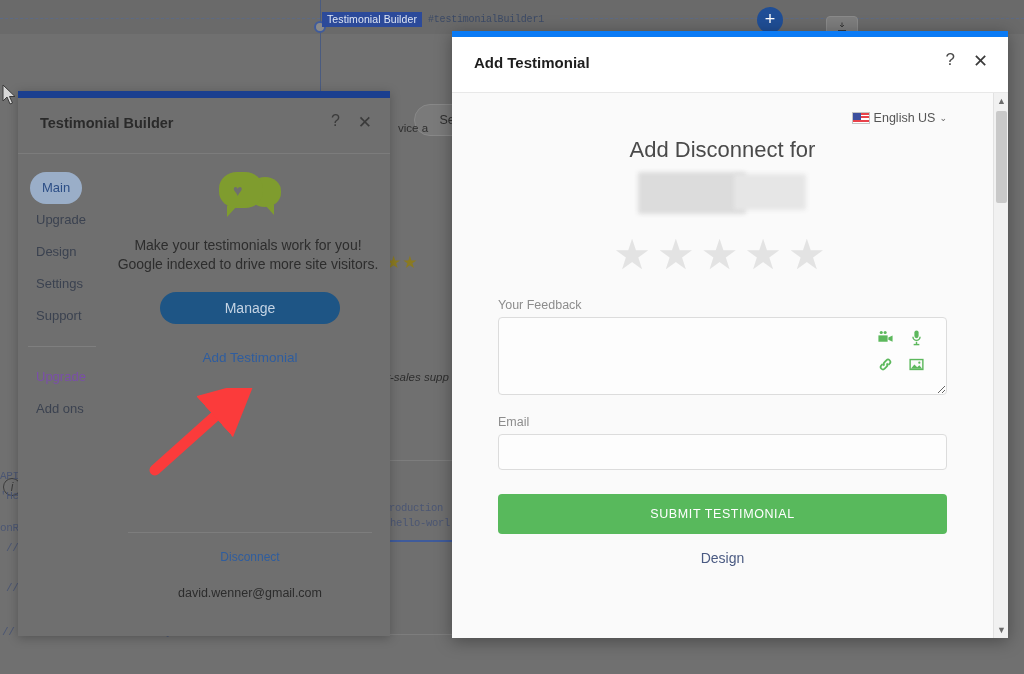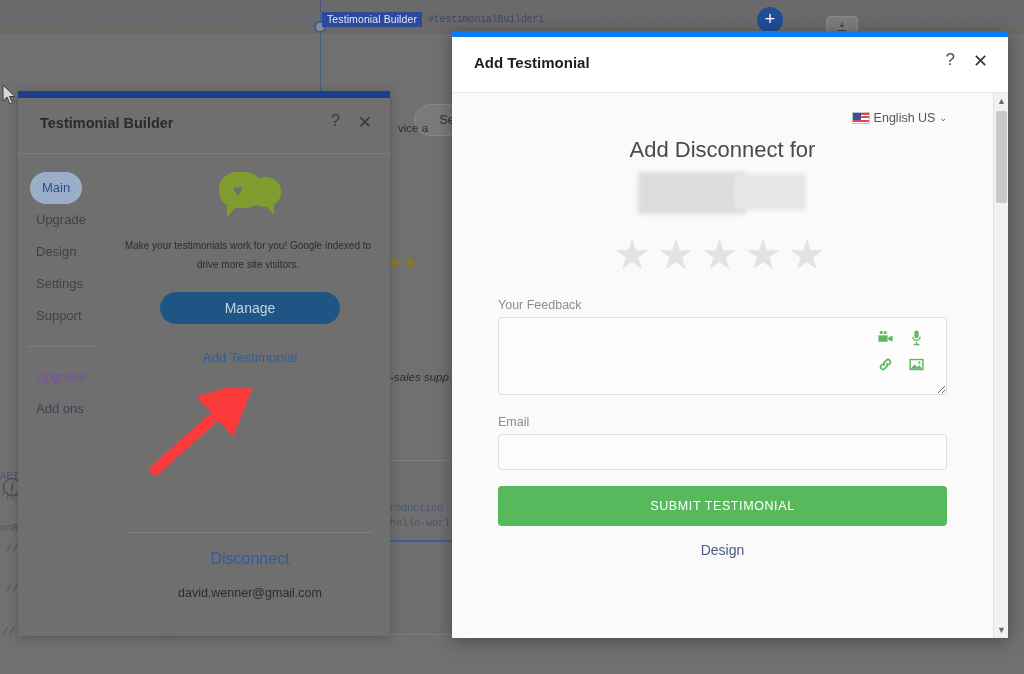--- a/index.html
+++ b/index.html
@@ -75,26 +75,26 @@
   .tb-logo .b1 { position:absolute; left:0; top:0; width:44px; height:36px; border-radius:18px/16px;
                  background:#7f9c2e; }
   .tb-logo .b1:after { content:""; position:absolute; left:8px; bottom:-9px; width:0; height:0;
                  border-left:10px solid #7f9c2e; border-bottom:11px solid transparent; }
   .tb-logo .b2 { position:absolute; right:0; top:5px; width:32px; height:30px; border-radius:16px/14px;
                  background:#7f9c2e; }
   .tb-logo .b2:after { content:""; position:absolute; right:7px; bottom:-8px; width:0; height:0;
                  border-right:9px solid #7f9c2e; border-bottom:10px solid transparent; }
   .tb-logo .heart { position:absolute; left:14px; top:11px; font-size:16px; color:#6f6f6f; z-index:3;
                     line-height:1; }
-  .tb-blurb { margin:16px 10px 0 6px; font-size:10px; line-height:19px; color:#2d2d2d; }
+  .tb-blurb { margin:16px 10px 0 6px; font-size:14px; line-height:19px; color:#2d2d2d; }
   .tb-manage { margin:18px auto 0; width:180px; height:32px; border-radius:16px; background:#1e5585;
                color:#c5d4e4; font-size:14px; line-height:32px; }
   .tb-add { margin-top:26px; font-size:13.5px; color:#2f5d9e; }
   .tb-rule { position:absolute; left:18px; right:18px; top:378px; height:1px; background:#7d7d7d; }
-  .tb-disc { position:absolute; left:0; right:0; top:396px; font-size:16px; color:#2f5d9e; }
+  .tb-disc { position:absolute; left:0; right:0; top:396px; font-size:12px; color:#2f5d9e; }
   .tb-email { position:absolute; left:0; right:0; top:432px; font-size:12.5px; color:#2c2c2c; }
 
   .red-arrow { position:absolute; left:143px; top:388px; width:110px; height:90px; }
 
   
   .at-dialog { position:absolute; left:452px; top:31px; width:556px; height:607px;
                background:#fff; box-shadow:0 3px 16px rgba(0,0,0,.35); }
   .at-accent { height:6px; background:#0b7bf5; }
   .at-head { height:56px; position:relative; border-bottom:1px solid #e8e8e8; background:#fff; }
   .at-title { position:absolute; left:22px; top:17px; font-size:15px; font-weight:bold; color:#1e1e1e; }
@@ -135,21 +135,21 @@
   .ta-box { width:100%; height:78px; background:#fdfdfd; border:1px solid #dcdcdc; border-radius:4px; }
   .ta-icons { position:absolute; right:14px; top:12px; width:56px; display:flex; flex-wrap:wrap;
               gap:10px 14px; color:#5cb85c; font-size:16px; line-height:1; }
   .ta-icons svg { width:17px; height:17px; fill:#5cb85c; display:block; }
 
   .group { margin-top:16px; }
   .row2 { display:flex; gap:24px; }
   .row2 > div { flex:1; }
   .inp { width:100%; height:36px; background:#fdfdfd; border:1px solid #dcdcdc; border-radius:4px; }
 
-  .submit-btn { margin-top:16px; width:100%; height:40px; background:#58b95c; border:none; border-radius:4px;
+  .submit-btn { margin-top:24px; width:100%; height:40px; background:#58b95c; border:none; border-radius:4px;
                 color:#fff; font-size:12.5px; letter-spacing:.6px; font-family:"Liberation Sans", sans-serif; }
   .cancel { text-align:center; margin-top:16px; font-size:14px; color:#4a5a82; }
 
   
   .cursor { position:absolute; left:2px; top:84px; }
 </style>
 </head>
 <body>
 
 <div id="stage">

